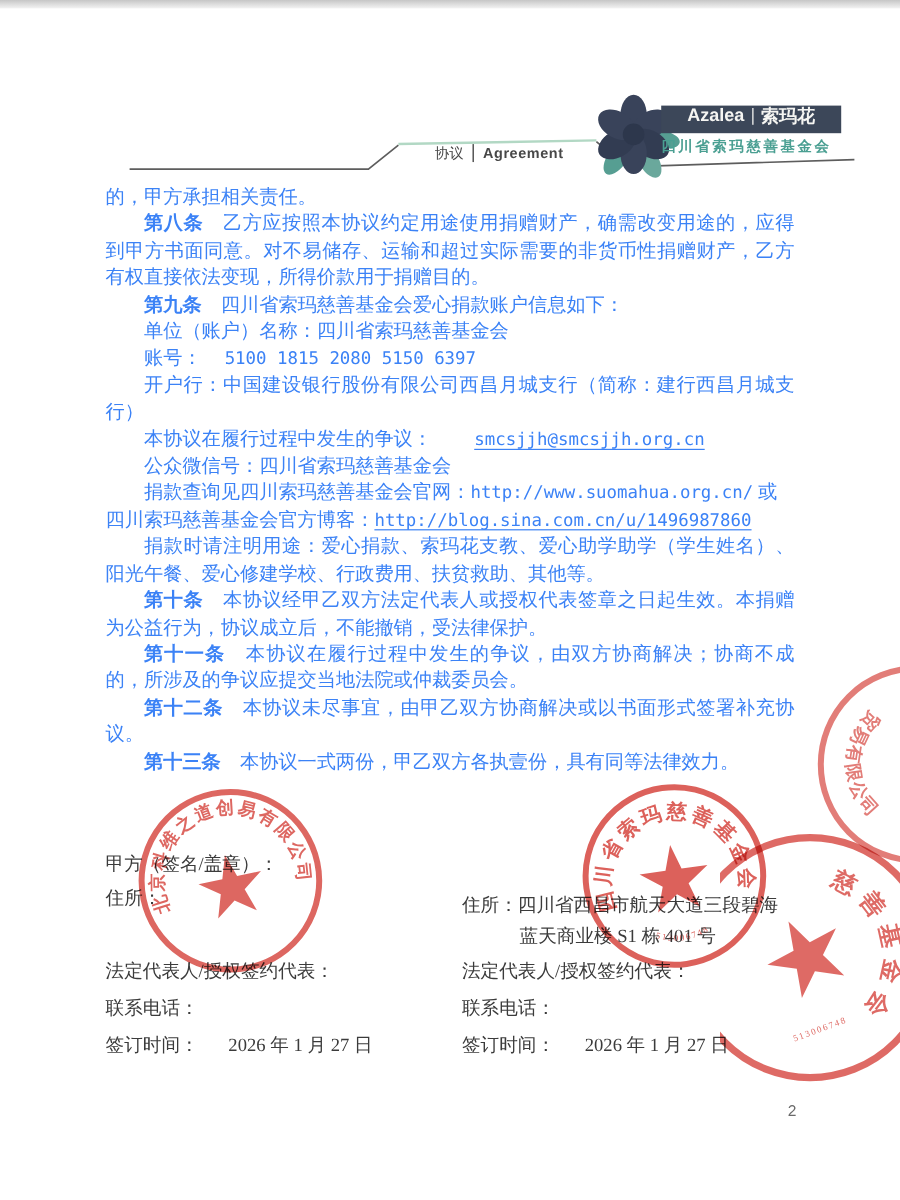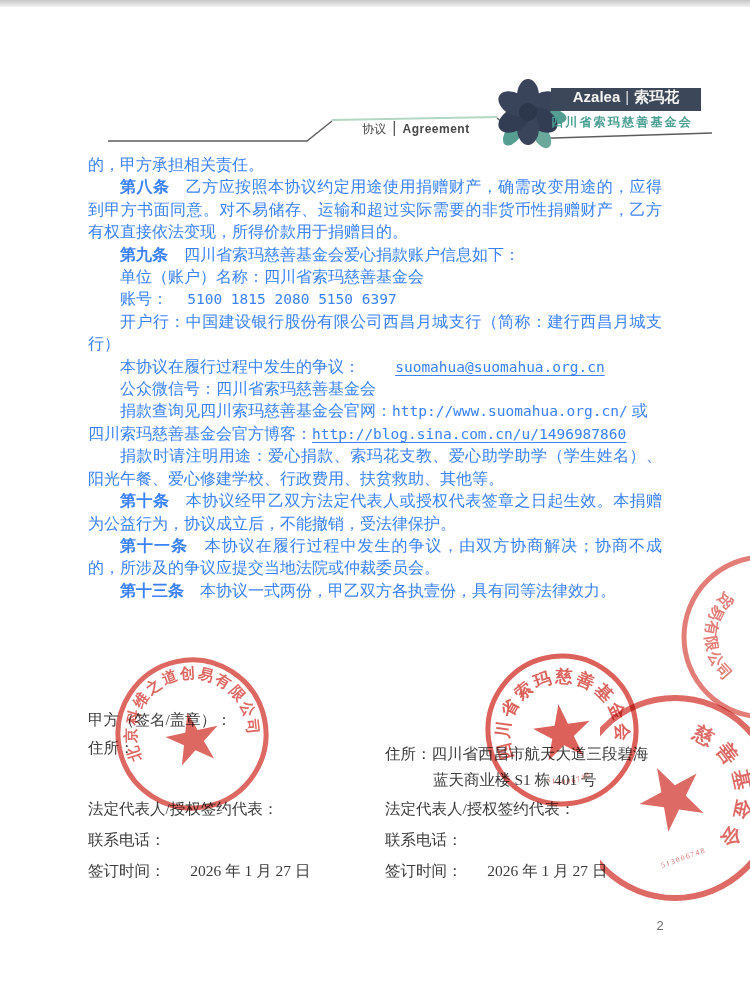--- a/index.html
+++ b/index.html
@@ -81,27 +81,28 @@
   </div>
   <div class="logo-org">四川省索玛慈善基金会</div>
 
   <div class="body">
     <p>的，甲方承担相关责任。</p>
     <p class="ind"><b>第八条</b><span class="gap"></span><span>乙方应按照本协议约定用途使用捐赠财产，确需改变用途的，应得到甲方书面同意。对不易储存、运输和超过实际需要的非货币性捐赠财产，乙方有权直接依法变现，所得价款用于捐赠目的。</span></p>
     <p class="ind"><b>第九条</b><span class="gap"></span><span>四川省索玛慈善基金会爱心捐款账户信息如下：</span></p>
     <p class="ind">单位（账户）名称：四川省索玛慈善基金会</p>
     <p class="ind"><span>账号：</span><span class="gap-s"></span><span class="tt">5100 1815 2080 5150 6397</span></p>
     <p class="ind">开户行：中国建设银行股份有限公司西昌月城支行（简称：建行西昌月城支行）</p>
-    <p class="ind"><span>本协议在履行过程中发生的争议：</span><span class="gap-l"></span><span class="tt ul">suomahua@suomahua.org.cn</span></p>
+    <p class="ind"><span>本协议在履行过程中发生的争议：</span><span class="gap-l"></span><span class="tt ul">smcsjjh@smcsjjh.org.cn</span></p>
     <p class="ind">公众微信号：四川省索玛慈善基金会</p>
     <p class="ind"><span>捐款查询见四川索玛慈善基金会官网：</span><span class="tt">http://www.suomahua.org.cn/</span> <span>或</span></p>
     <p><span>四川索玛慈善基金会官方博客：</span><span class="tt ul">http://blog.sina.com.cn/u/1496987860</span></p>
     <p class="ind">捐款时请注明用途：爱心捐款、索玛花支教、爱心助学助学（学生姓名）、阳光午餐、爱心修建学校、行政费用、扶贫救助、其他等。</p>
     <p class="ind"><b>第十条</b><span class="gap"></span><span>本协议经甲乙双方法定代表人或授权代表签章之日起生效。本捐赠为公益行为，协议成立后，不能撤销，受法律保护。</span></p>
     <p class="ind"><b>第十一条</b><span class="gap"></span><span>本协议在履行过程中发生的争议，由双方协商解决；协商不成的，所涉及的争议应提交当地法院或仲裁委员会。</span></p>
+    <p class="ind"><b>第十二条</b><span class="gap"></span><span>本协议未尽事宜，由甲乙双方协商解决或以书面形式签署补充协议。</span></p>
     <p class="ind"><b>第十三条</b><span class="gap"></span><span>本协议一式两份，甲乙双方各执壹份，具有同等法律效力。</span></p>
   </div>
 
   <div class="sig" style="left:88px;top:688px;margin-top:22px;">甲方（签名/盖章）：</div>
   <div class="sig" style="left:88px;top:738px;">住所：</div>
   <div class="sig" style="left:88px;top:799px;">法定代表人/授权签约代表：</div>
   <div class="sig" style="left:88px;top:830px;">联系电话：</div>
   <div class="sig" style="left:88px;top:861px;"><span>签订时间：</span><span class="dgap"></span><span>2026 年 1 月 27 日</span></div>
 
   <div class="sig" style="left:385px;top:744px;">住所：四川省西昌市航天大道三段碧海</div>

